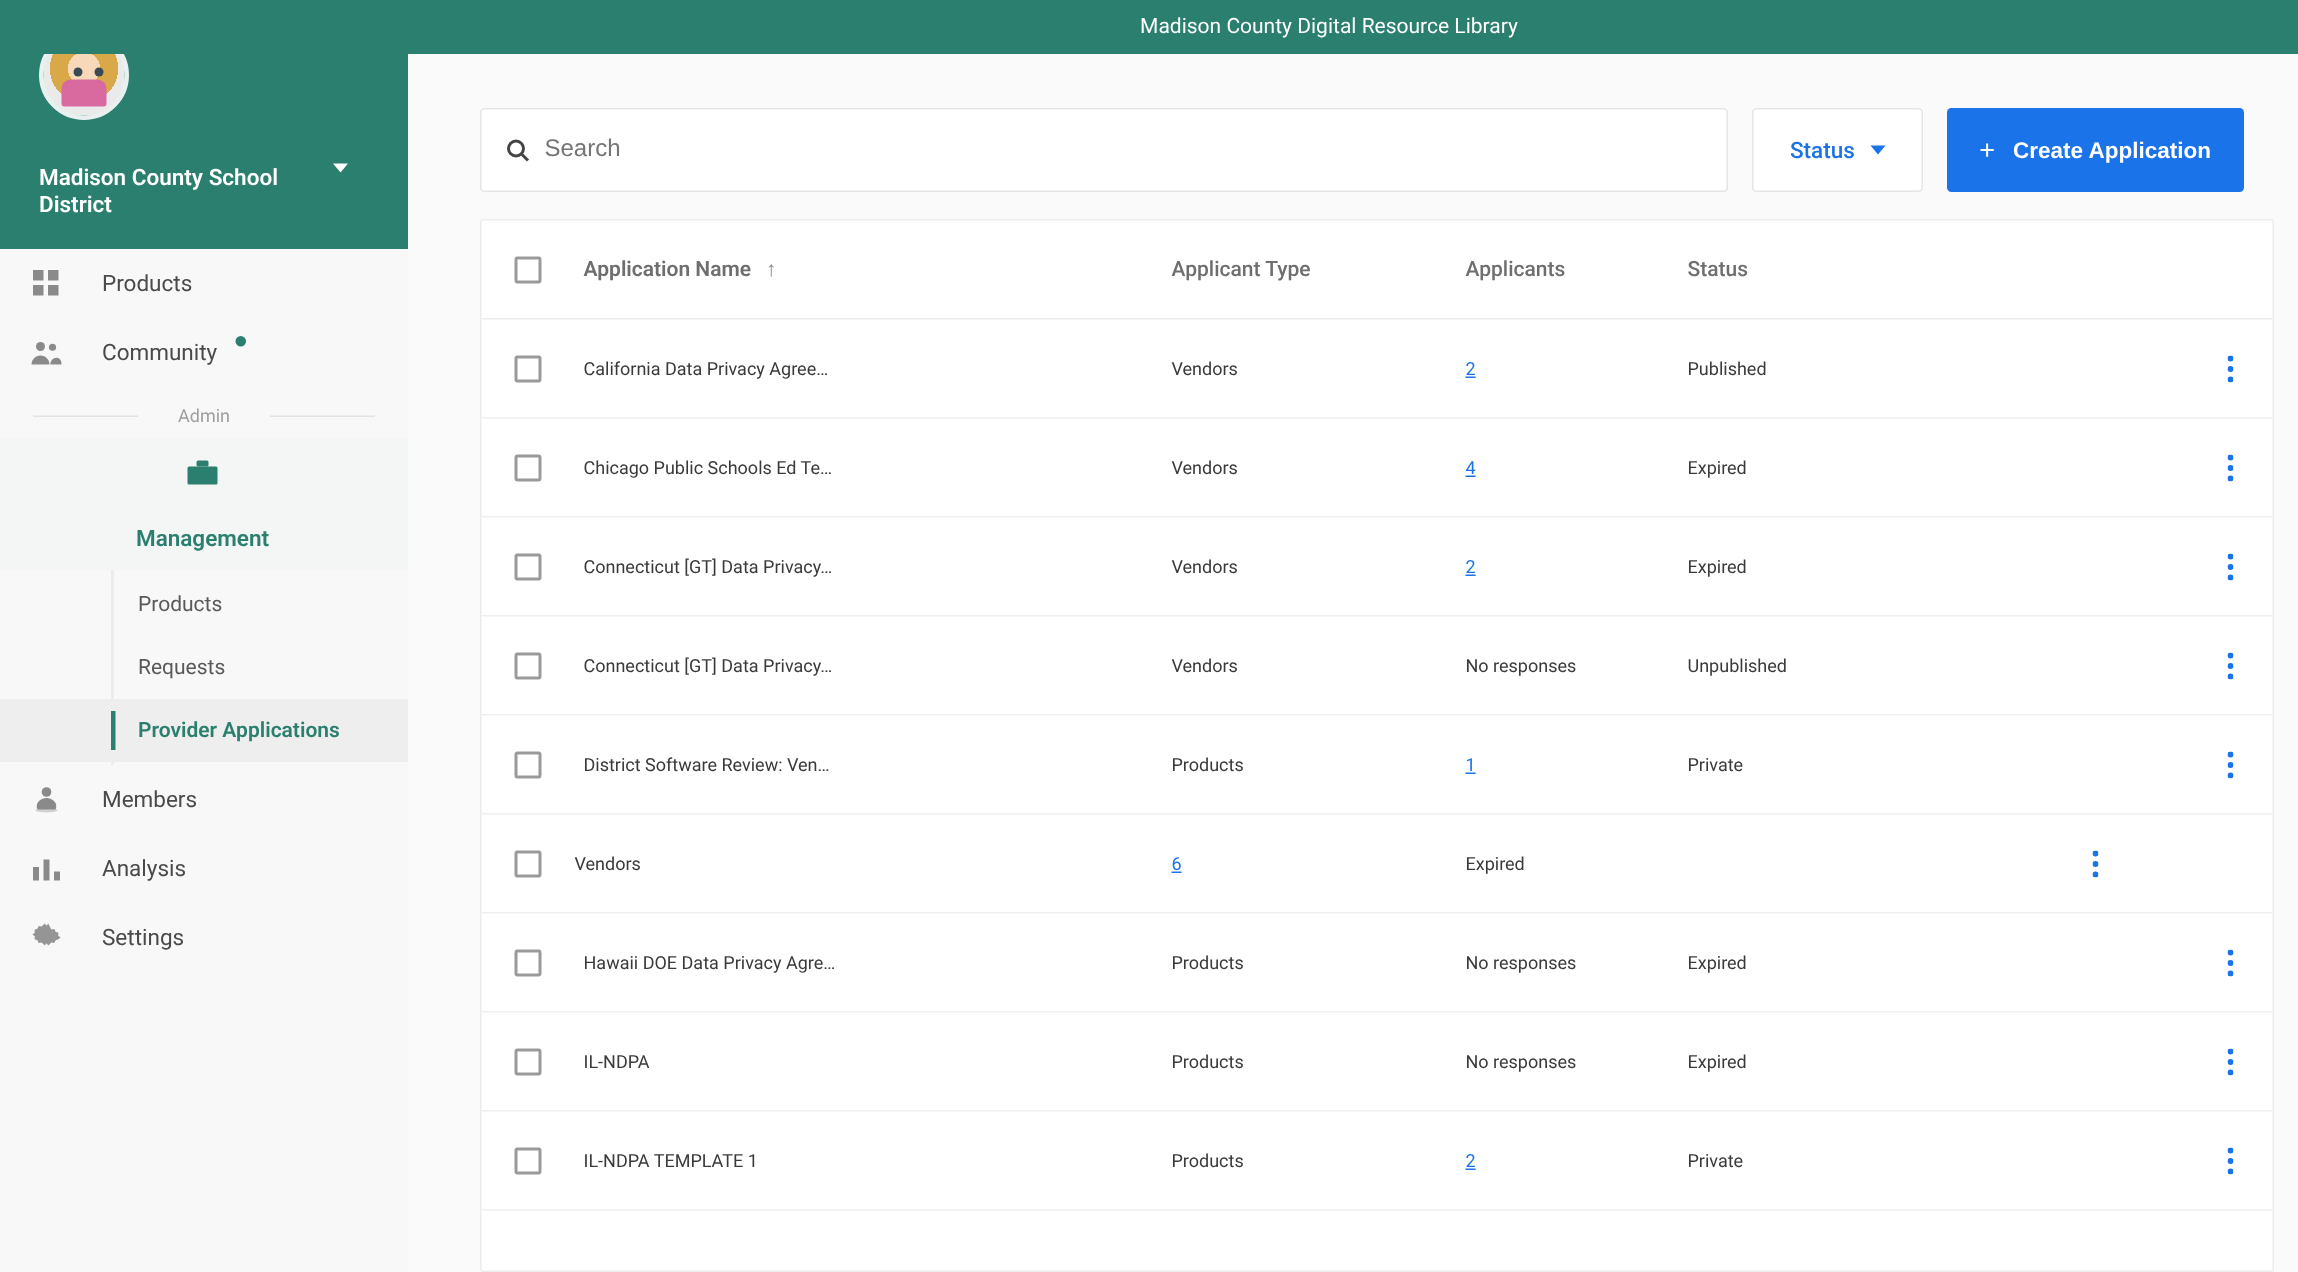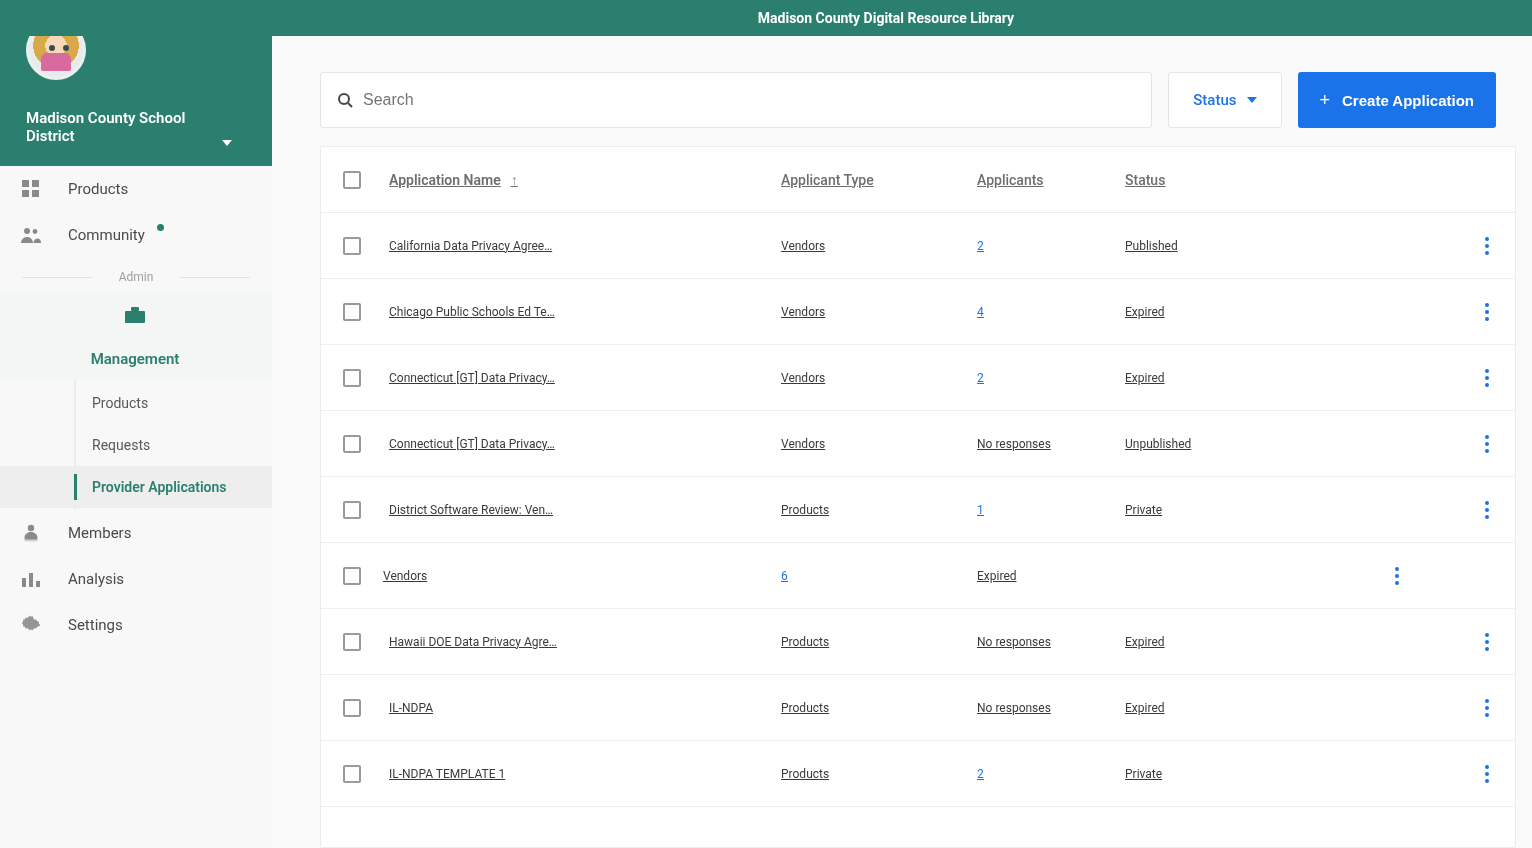--- a/index.html
+++ b/index.html
@@ -16,21 +16,21 @@
   .top-banner {
     position: absolute;
     top: 0; left: 0; right: 0;
     height: 36px;
     background: #2a7f6f;
     color: #fff;
     display: flex;
     align-items: center;
     justify-content: center;
     font-size: 14px;
-    font-weight: 700;
+    font-weight: 400;
     z-index: 5;
   }
   .top-banner-text { margin-left: 240px; }
 
   
   .sidebar {
     position: absolute;
     top: 0; left: 0;
     width: 272px;
     height: 848px;
@@ -61,21 +61,21 @@
     background:#d96aa0; border-radius:6px 6px 2px 2px;
   }
   .avatar::before{
     content:"";
     position:absolute; left:20px; top:22px; width:6px; height:6px; border-radius:50%;
     background:#3a4a55; box-shadow: 14px 0 0 #3a4a55;
   }
   .sidebar-org {
     position: absolute;
     left: 26px; right: 40px; bottom: 20px;
-    display: flex; align-items: flex-end; justify-content: space-between;
+    display: flex; align-items: flex-start; justify-content: space-between;
   }
   .sidebar-org-name {
     font-size: 15px; font-weight: 600; line-height: 1.25;
     max-width: 180px;
   }
   .sidebar-org .caret {
     width: 0; height: 0;
     border-left: 5px solid transparent;
     border-right: 5px solid transparent;
     border-top: 6px solid #fff;
@@ -219,21 +219,20 @@
     position: relative;
     height: calc(100% - 110px);
     background: #fff;
     border: 1px solid #ececec;
     border-radius: 2px;
   }
   .thead, .trow {
     display: grid;
     grid-template-columns: 62px 398px 196px 148px 210px 1fr 56px;
     align-items: center;
-    text-decoration: underline;
   }
   .thead {
     height: 66px;
     color: #6e6e6e;
     font-size: 14px;
     font-weight: 500;
     border-bottom: 1px solid #ececec;
   }
   .thead .th-first { display:flex; align-items:center; justify-content:center; }
   .th-appname {

